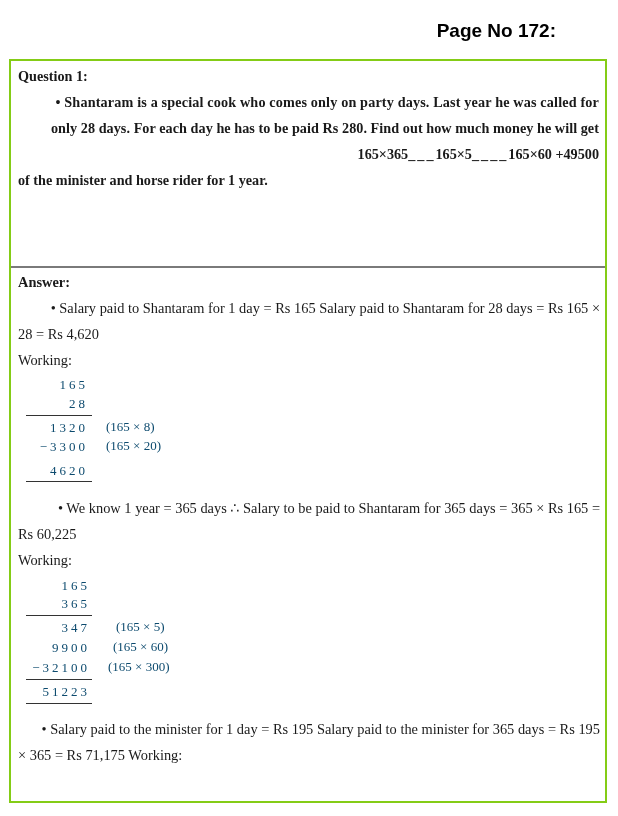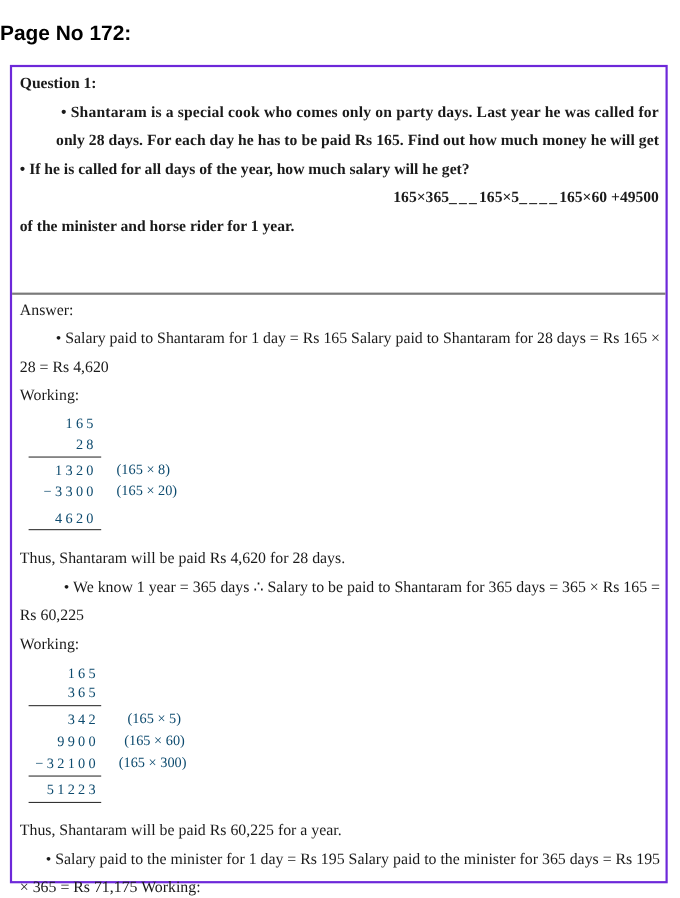--- a/index.html
+++ b/index.html
@@ -1,38 +1,38 @@
 <!DOCTYPE html>
 <html><head>
 <meta charset="utf-8">
 <style>
   html, body { margin: 0; padding: 0; background: #ffffff; }
   body { width: 618px; height: 816px; position: relative; overflow: hidden; font-family: "Liberation Serif", serif; color: #1a1a1a; }
   .page-title {
-    position: absolute; left: 0; top: 20px; width: 556px; text-align: left;
+    position: absolute; left: 0; top: 20px; width: 556px; text-align: right;
     font-family: "Liberation Sans", sans-serif; font-weight: bold; font-size: 19px; color: #000;
   }
   .frame {
     position: absolute; left: 9px; top: 59px; width: 598px; height: 744px;
-    border: 2px solid #6d28d9; box-sizing: border-box;
+    border: 2px solid #84cc16; box-sizing: border-box;
   }
   .question {
     position: absolute; left: 0; top: 0; width: 100%; height: 207px;
     border-bottom: 2px solid #7a7a7a; box-sizing: border-box;
     padding: 2px 6px 0 7px; font-weight: bold; font-size: 14.2px; line-height: 26px;
   }
   .question p, .answer p { margin: 0; }
   .q-line { display: flex; justify-content: flex-end; white-space: nowrap; }
   .blank { letter-spacing: 2px; font-weight: bold; }
   .answer {
     position: absolute; left: 0; top: 207px; width: 100%;
     padding: 1px 5px 0 7px; box-sizing: border-box;
     font-size: 14.4px; line-height: 26px; font-weight: normal;
   }
-  .answer .label { font-weight: normal; }
+  .answer .label { font-weight: bold; }
   .working {
     position: relative; font-family: "Liberation Serif", serif; color: #0c4a6e;
     font-size: 13px; letter-spacing: 3px;
   }
   .w1 { height: 122px; }
   .w2 { height: 143px; }
   .wnum { position: absolute; text-align: right; width: 70px; line-height: 19px; }
   .wnote { position: absolute; left: 88px; line-height: 19px; letter-spacing: 0px; }
   .wrule { position: absolute; left: 8px; width: 66px; height: 0; border-top: 1.3px solid #333; }
 </style>
@@ -42,23 +42,22 @@
 <div class="page-title">Page No 172:</div>
 
 <div class="frame">
 
   <div class="question">
     <p>Question 1:</p>
     <p class="q-line">
         <span style="letter-spacing:0.15px">• Shantaram is a special cook who comes only on party days. Last year he was called for</span>
       </p>
     <p class="q-line">
-        <span style="letter-spacing:0.05px">only 28 days. For each day he has to be paid Rs 165. Find out how much money he will get</span>
+        <span style="letter-spacing:0.05px">only 28 days. For each day he has to be paid Rs 280. Find out how much money he will get</span>
       </p>
-    <p>• If he is called for all days of the year, how much salary will he get?</p>
     <p class="q-line">
       <span>165×365</span>
       <span class="blank">___</span>
       <span>165×5</span>
       <span class="blank">____</span>
       <span>165×60 +49500</span>
     </p>
     <p>of the minister and horse rider for 1 year.</p>
   </div>
 
@@ -75,42 +74,40 @@
       <span class="wnum" style="left:0;top:21px">28</span>
       <div class="wrule" style="top:42px"></div>
       <span class="wnum" style="left:0;top:45px">1320</span>
       <span class="wnote" style="top:44px">(165 × 8)</span>
       <span class="wnum" style="left:0;top:64px">−3300</span>
       <span class="wnote" style="top:63px">(165 × 20)</span>
       <span class="wnum" style="left:0;top:88px">4620</span>
       <div class="wrule" style="top:108px"></div>
     </div>
 
-    <p>Thus, Shantaram will be paid Rs 4,620 for 28 days.</p>
     <p class="q-line">
         <span>• We know 1 year = 365 days ∴ Salary to be paid to Shantaram for 365 days = 365 × Rs 165 =</span>
       </p>
     <p>Rs 60,225</p>
     <p>Working:</p>
 
     <div class="working w2">
       <span class="wnum" style="left:2px;top:3px">165</span>
       <span class="wnum" style="left:2px;top:21px">365</span>
       <div class="wrule" style="top:42px"></div>
-      <span class="wnum" style="left:2px;top:45px">342</span>
+      <span class="wnum" style="left:2px;top:45px">347</span>
       <span class="wnote" style="left:98px;top:44px">(165 × 5)</span>
       <span class="wnum" style="left:2px;top:65px">9900</span>
       <span class="wnote" style="left:95px;top:64px">(165 × 60)</span>
       <span class="wnum" style="left:2px;top:85px">−32100</span>
       <span class="wnote" style="left:90px;top:84px">(165 × 300)</span>
       <div class="wrule" style="top:106px"></div>
       <span class="wnum" style="left:2px;top:109px">51223</span>
       <div class="wrule" style="top:130px"></div>
     </div>
 
-    <p>Thus, Shantaram will be paid Rs 60,225 for a year.</p>
     <p class="q-line">
         <span>• Salary paid to the minister for 1 day = Rs 195 Salary paid to the minister for 365 days = Rs 195</span>
       </p>
     <p>× 365 = Rs 71,175 Working:</p>
   </div>
 
 </div>
 
 </body></html>

